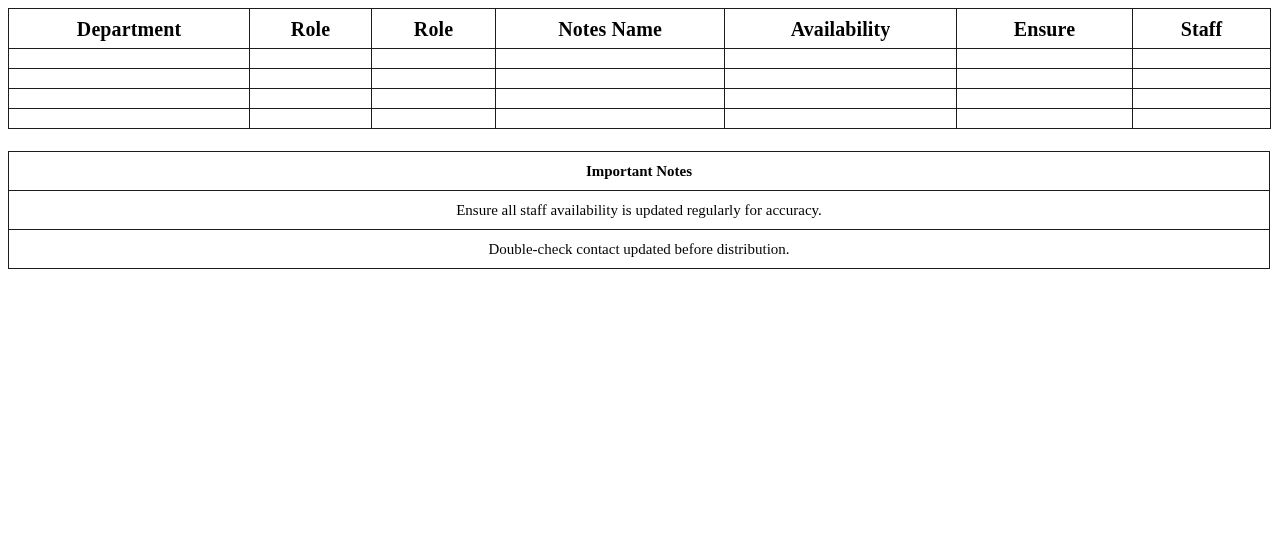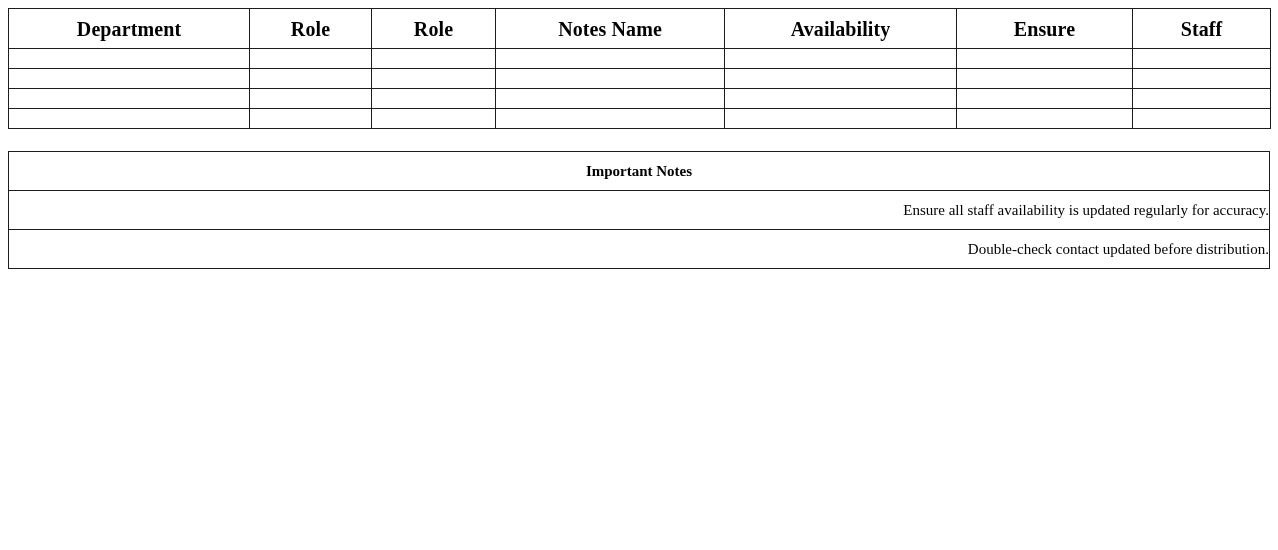--- a/index.html
+++ b/index.html
@@ -72,21 +72,21 @@
   table.notes th.notes-head {
     height: 38px;
     text-align: center;
     vertical-align: middle;
     font-weight: bold;
     font-size: 15px;
     line-height: 18px;
   }
   table.notes td.notes-row {
     height: 38px;
-    text-align: right;
+    text-align: center;
     vertical-align: middle;
     font-size: 15px;
     line-height: 19px;
     margin-top: 24px;
   }
 </style>
 </head>
 <body>
 
 <div class="page">

